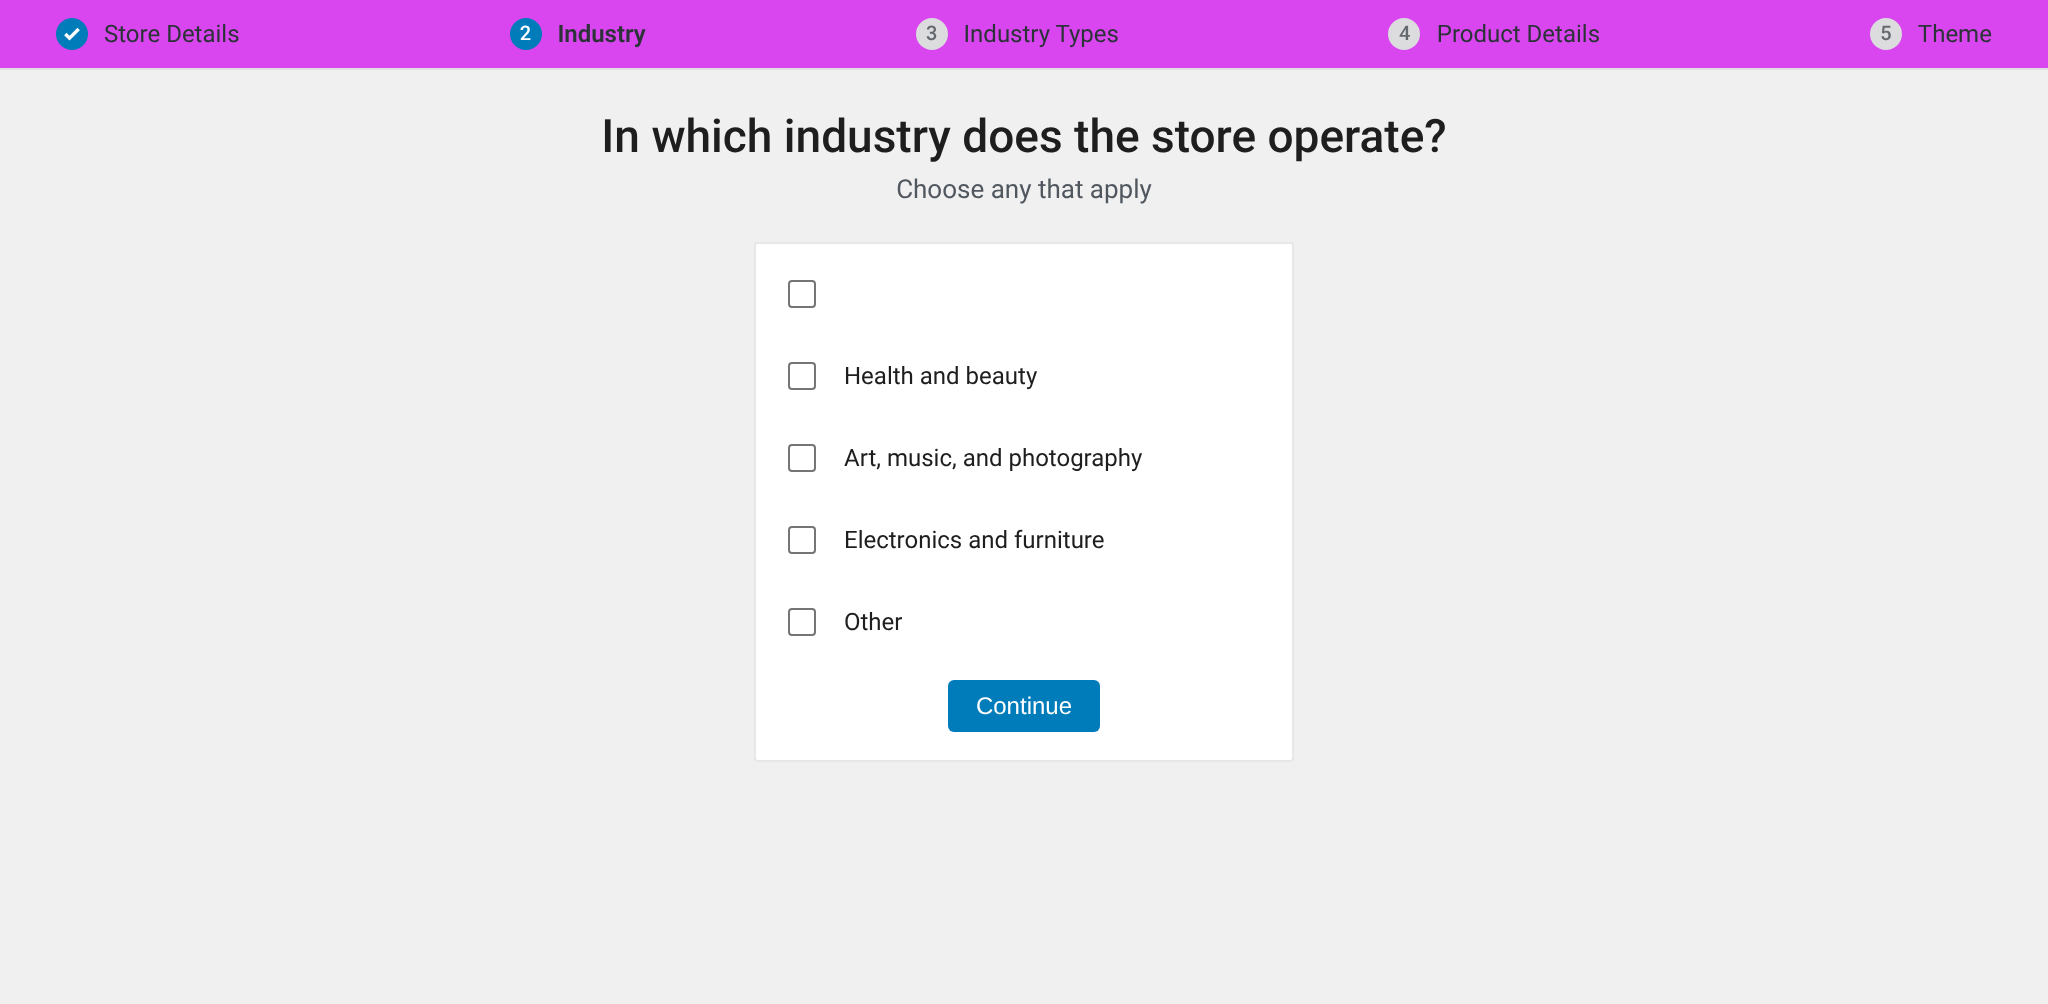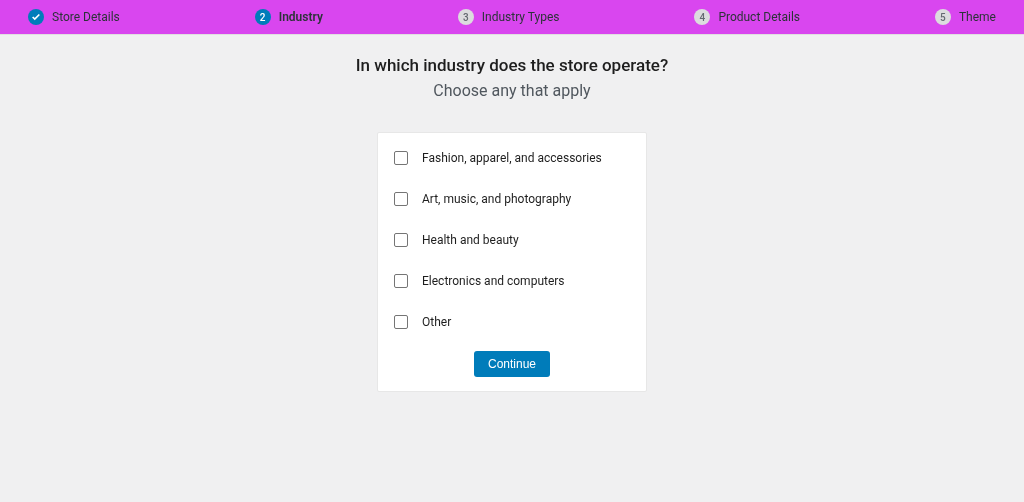--- a/index.html
+++ b/index.html
@@ -64,29 +64,29 @@
       width: 10px;
       height: 10px;
     }
     .content {
       padding-top: 20px;
       display: flex;
       flex-direction: column;
       align-items: center;
     }
     .page-title {
-      font-size: 17px;
+      font-size: 23px;
       font-weight: 500;
       color: #1e1e1e;
       margin-bottom: 6px;
     }
     .page-subtitle {
-      font-size: 16px;
+      font-size: 13px;
       color: #50575e;
-      margin-bottom: 32px;
+      margin-bottom: 18px;
     }
     .card {
       background: #fff;
       width: 270px;
       padding: 18px 16px 14px 16px;
       border: 1px solid #e7e7e7;
       border-radius: 2px;
     }
     .checkbox-row {
       display: flex;
@@ -154,33 +154,32 @@
     <span class="step-label">Theme</span>
   </div>
 </div>
 
 <div class="content">
   <h1 class="page-title">In which industry does the store operate?</h1>
   <p class="page-subtitle">Choose any that apply</p>
   <div class="card">
     <div class="checkbox-row">
       <div class="checkbox"></div>
-      <span class="checkbox-label">Fashion, apparel, and accessories</span>
+    </div>
+    <div class="checkbox-row">
+      <div class="checkbox"></div>
+      <span class="checkbox-label">Health and beauty</span>
     </div>
     <div class="checkbox-row">
       <div class="checkbox"></div>
       <span class="checkbox-label">Art, music, and photography</span>
     </div>
     <div class="checkbox-row">
       <div class="checkbox"></div>
-      <span class="checkbox-label">Health and beauty</span>
-    </div>
-    <div class="checkbox-row">
-      <div class="checkbox"></div>
-      <span class="checkbox-label">Electronics and computers</span>
+      <span class="checkbox-label">Electronics and furniture</span>
     </div>
     <div class="checkbox-row">
       <div class="checkbox"></div>
       <span class="checkbox-label">Other</span>
     </div>
     <div class="continue-row">
       <button class="continue-btn">Continue</button>
     </div>
   </div>
 </div>

